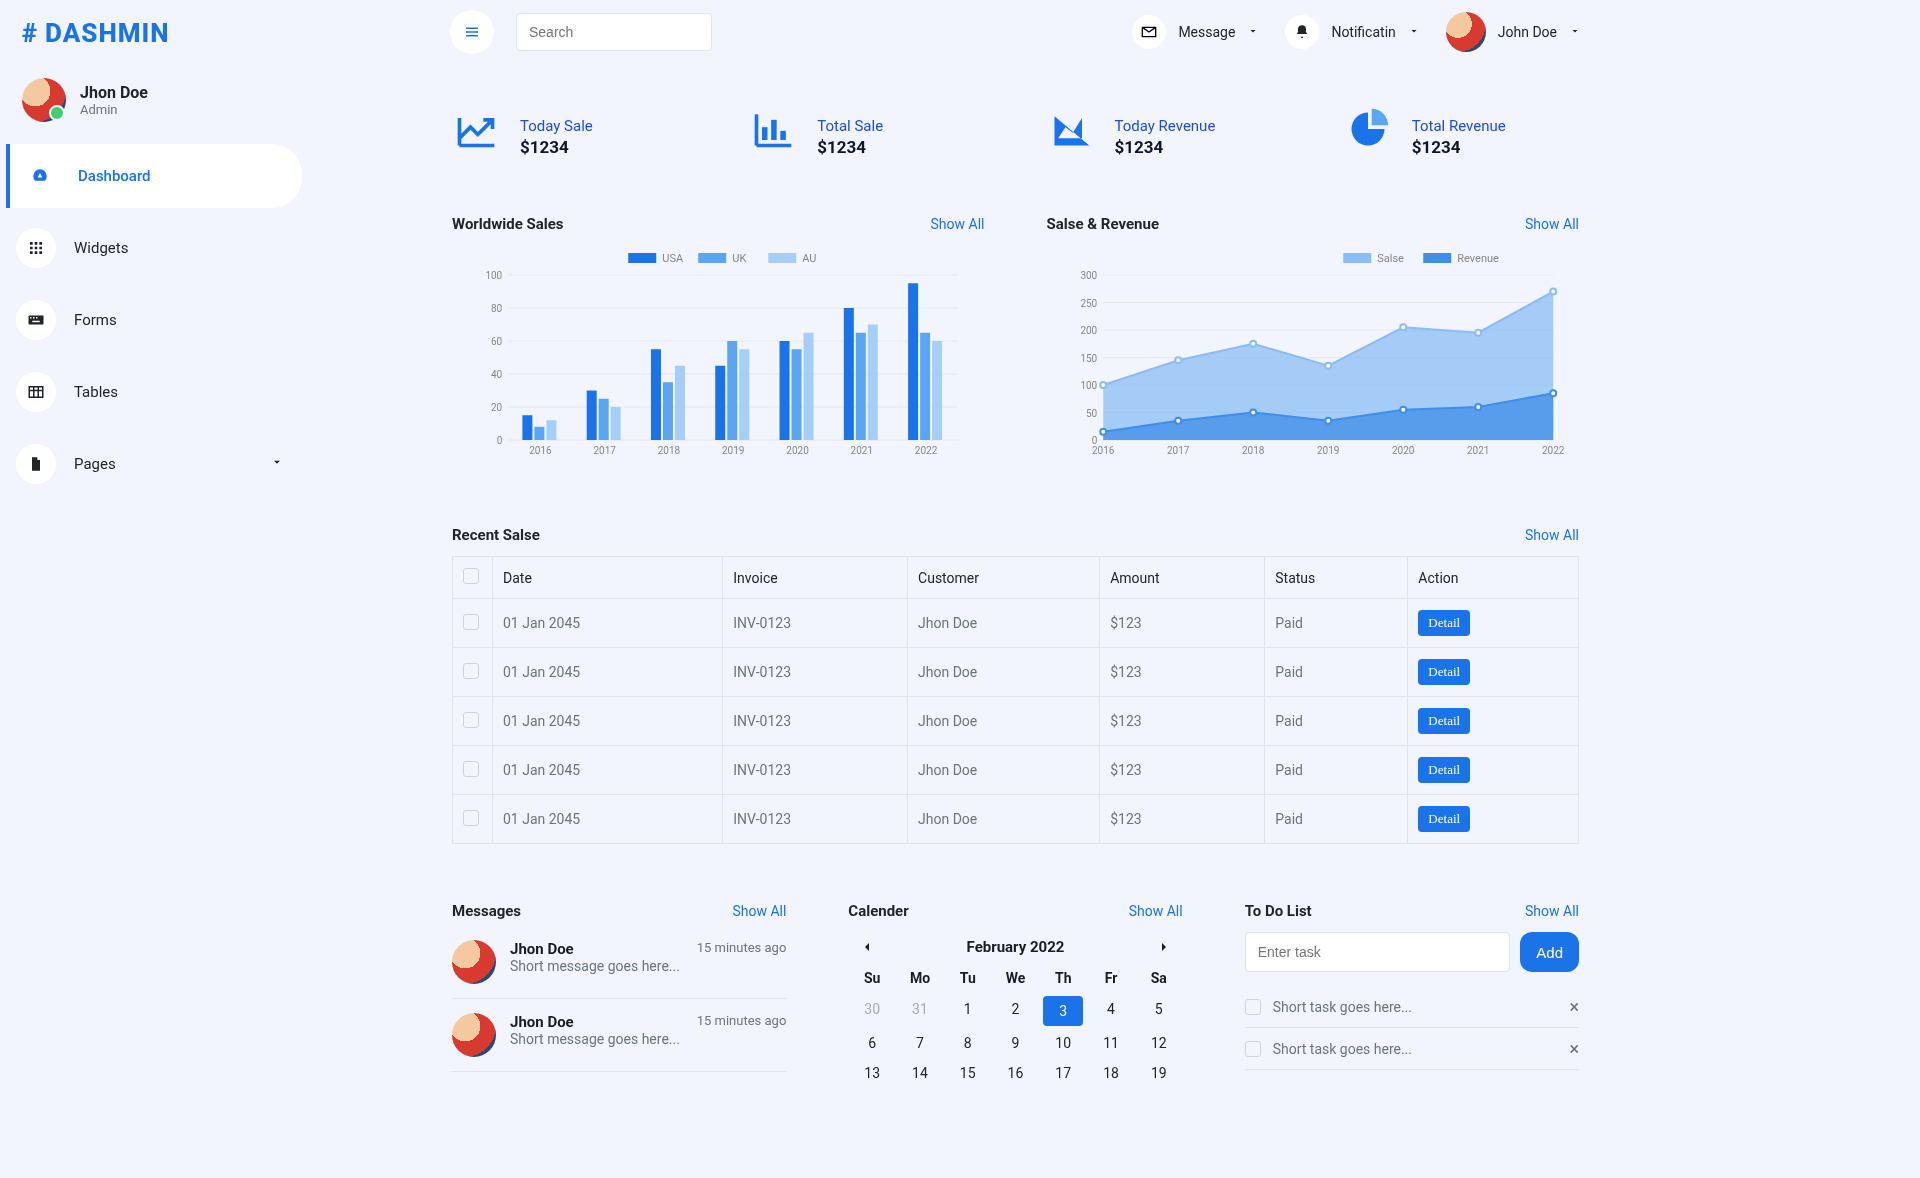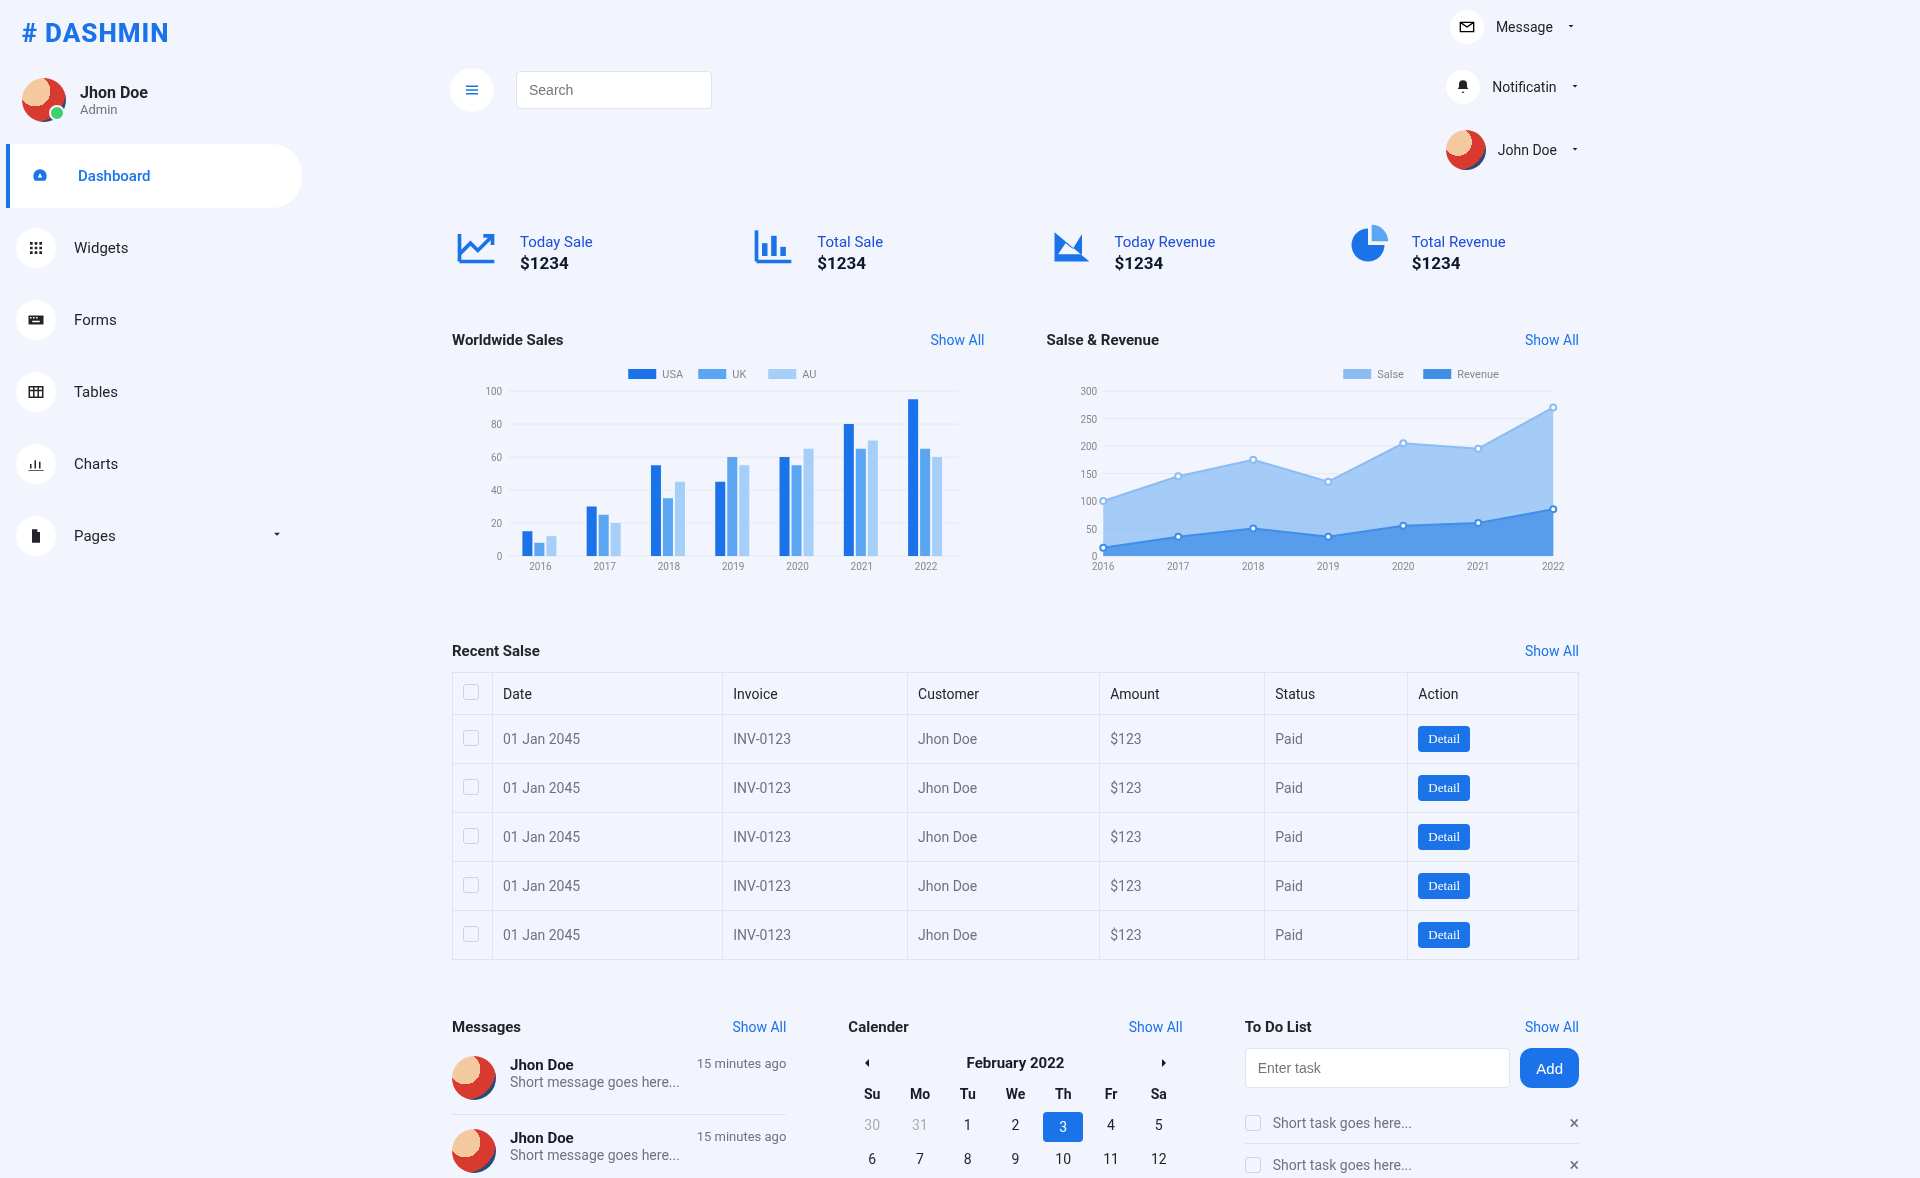--- a/index.html
+++ b/index.html
@@ -20,21 +20,21 @@
 .nav-item.active { background:#fff; border-left:4px solid #1a73e8; }
 .nav-item.active .ico { color:#1a73e8; }
 .nav-item.active .lbl { color:#1a73e8; font-weight:500; }
 .nav-item .chev { margin-left:auto; color:#212529; }
 
 .main { flex:1; padding:0; overflow-y:auto; height:1178px; }
 .container { width: 1167px; margin-left:130px; }
 .topbar { background:#f2f5fd; border-radius:6px; display:flex; align-items:center; padding:10px 18px; margin-top:0; }
 .hamb { width:44px; height:44px; border-radius:50%; background:#fff; display:flex; align-items:center; justify-content:center; color:#1a73e8; cursor:pointer; }
 .search-inp { margin-left:22px; width:196px; height:38px; border:1px solid #e0e4ec; border-radius:4px; padding:16px 12px; font-size:14px; outline:none; color:#6c757d; background:#fff; }
-.topbar-right { margin-left:auto; display:flex; align-items:center; gap:26px;flex-direction:column; }
+.topbar-right { margin-left:auto; display:flex; align-items:center; gap:26px; }
 .tb-btn { display:flex; align-items:center; gap:12px; cursor:pointer; color:#212529; }
 .tb-circle { width:34px; height:34px; border-radius:50%; background:#fff; display:flex; align-items:center; justify-content:center; }
 .tb-avatar { width:40px; height:40px; border-radius:50%; background: radial-gradient(circle at 30% 30%, #f4c9a0 0 35%, #d83a2f 35% 70%, #2b4a75 70% 100%); }
 
 .stats-row { display:flex; gap:22px; margin-top:22px; }
 .stat { flex:1; background:#f2f5fd; border-radius:6px; padding:18px 22px; display:flex; align-items:center; gap:22px; }
 .stat svg { width:44px; height:44px; }
 .stat .l1 { color:#1d4ed8; font-size:15px;margin-top:13px; }
 .stat .l2 { color:#0f172a; font-weight:700; font-size:17px; margin-top:2px; }
 
@@ -130,28 +130,20 @@
       <div class="nav-item">
         <span class="ico">
           <svg viewBox="0 0 24 24" width="18" height="18" fill="none" stroke="currentColor" stroke-width="2">
               <rect x="3" y="5" width="18" height="14"></rect>
               <line x1="3" y1="10" x2="21" y2="10"></line>
               <line x1="9" y1="5" x2="9" y2="19"></line>
               <line x1="15" y1="5" x2="15" y2="19"></line>
             </svg>
         </span>
         <span class="lbl">Tables</span>
-      </div>
-      <div class="nav-item">
-        <span class="ico">
-          <svg viewBox="0 0 24 24" width="18" height="18" fill="currentColor">
-              <path d="M4 18h2v-6H4zM10 18h2V7h-2zM16 18h2v-9h-2zM2 20h20v1H2z"></path>
-            </svg>
-        </span>
-        <span class="lbl">Charts</span>
       </div>
       <div class="nav-item">
         <span class="ico">
           <svg viewBox="0 0 24 24" width="16" height="16" fill="currentColor">
               <path d="M6 2h8l4 4v16H6zM14 2v4h4"></path>
             </svg>
         </span>
         <span class="lbl">Pages</span>
         <span class="chev">
           <svg viewBox="0 0 24 24" width="14" height="14" fill="currentColor">

